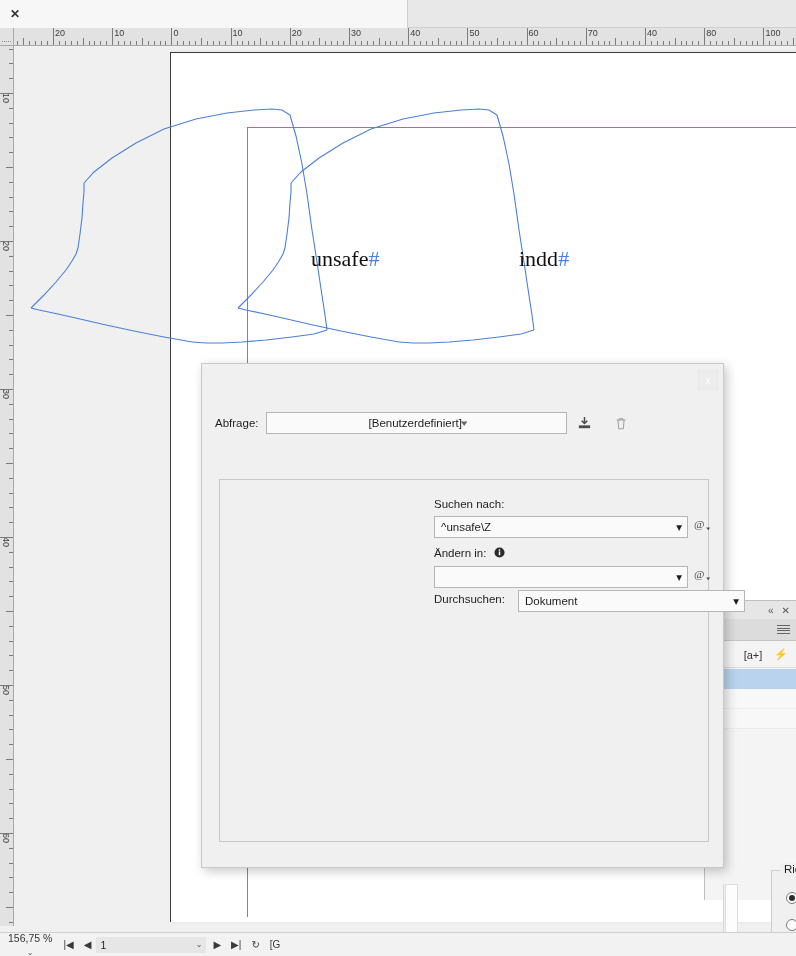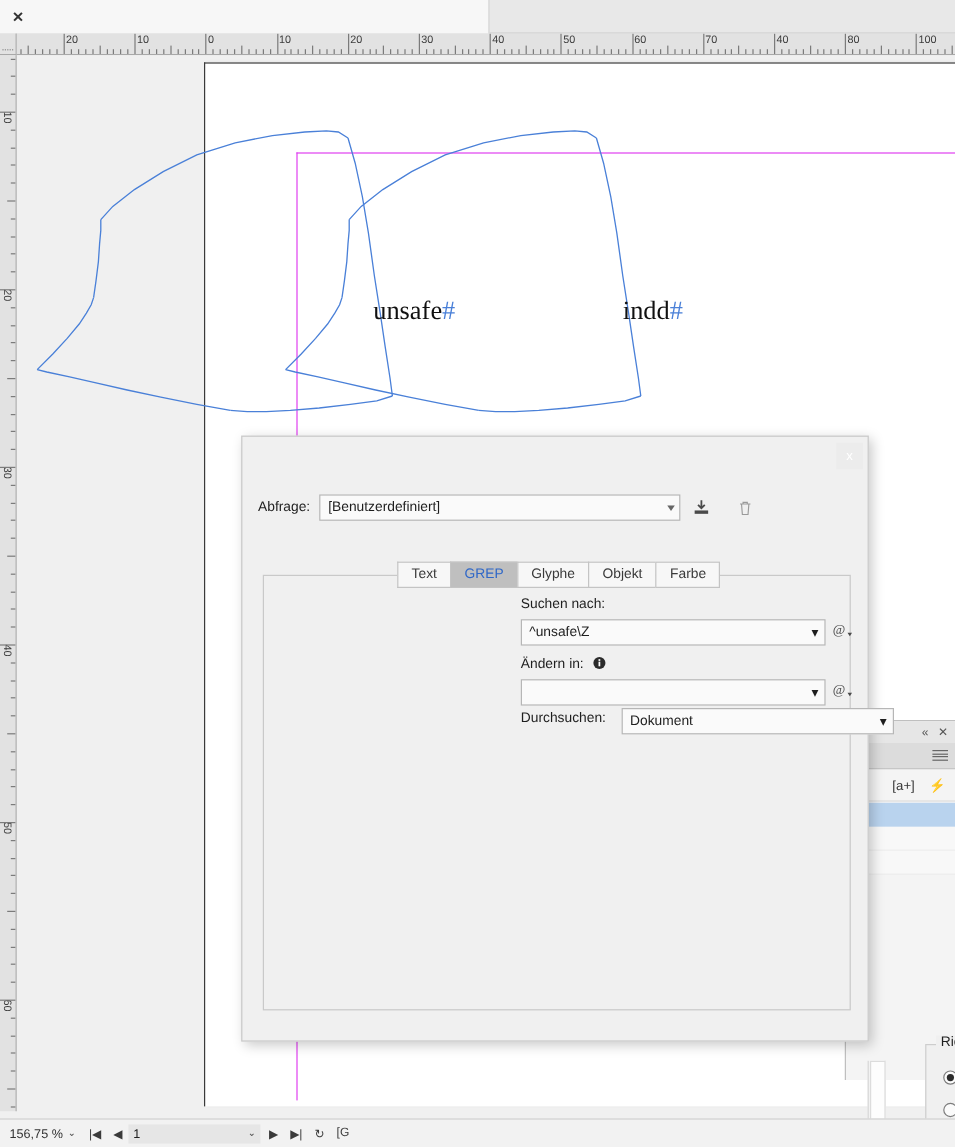--- a/index.html
+++ b/index.html
@@ -116,21 +116,21 @@
     background:#fdfdfd; border:1px solid #dcdcdc;
   }
   .vscroll .divline { position:absolute; left:2px; top:58px; width:11px; height:2px; background:#111; }
 
   
   .statusbar {
     position:absolute; left:0; bottom:0; width:796px; height:24px;
     background:#f2f2f2; border-top:1px solid #cfcfcf;
     display:flex; align-items:center; font-size:10.5px; color:#333;
   }
-  .statusbar .zoombox { display:flex; align-items:center; gap:4px; padding:0 6px 0 8px; }
+  .statusbar .zoombox { display:flex; align-items:center; gap:4px; padding:0 6px 0 8px;flex-direction:column; }
   .statusbar .navbtn { padding:0 5px; color:#3a3a3a; font-size:10px; }
   .statusbar .pagebox {
     width:110px; height:16px; background:#e6e6e6; border:none;
     display:flex; align-items:center; justify-content:space-between;
     padding:0 4px; margin-right:2px; font-size:10.5px; color:#222;
   }
   .chev { font-size:8px; color:#555; }
   .orange-nub {
     position:absolute; left:160px; bottom:0px; width:90px; height:3px; background:#e08020;
   }
@@ -497,44 +497,37 @@
   </div>
   <div class="orange-nub"></div>
 
   <div class="dialog">
     <div class="dlg-close">x</div>
 
     <div class="dlg-body">
 
       <div class="row-query">
         <span class="lbl">Abfrage:</span>
-        <div class="combo" style="width:301px;">
+        <div class="combo" style="width:301px;justify-content:center;">
           <span>[Benutzerdefiniert]</span>
           <span class="arr">▾</span>
         </div>
         <span class="icon-btn">
           <svg width="15" height="15" viewBox="0 0 16 16">
               <path d="M8 1 v6 M5 5 l3 3 l3 -3" stroke="#4a4a4a" stroke-width="1.6" fill="none"></path>
               <rect x="2" y="10" width="12" height="3" fill="#4a4a4a"></rect>
             </svg>
         </span>
         <span class="icon-btn" style="margin-left:11px;">
           <svg width="14" height="15" viewBox="0 0 16 16">
               <path d="M3 4 h10 M6 4 v-1.5 h4 V4 M4.5 4 l0.8 10 h5.4 l0.8 -10" stroke="#9a9a9a" stroke-width="1.1" fill="none"></path>
             </svg>
         </span>
       </div>
 
-      <div class="tabstrip" id="tabstrip">
-          <div class="tab">Text</div>
-          <div class="tab active">GREP</div>
-          <div class="tab">Glyphe</div>
-          <div class="tab">Objekt</div>
-          <div class="tab">Farbe</div>
-        </div>
 
       <div class="panelbox"></div>
 
       <span class="fld-label" style="left:232px; top:102px;">Suchen nach:</span>
       <div class="fld-combo" style="left:232px; top:120px; width:254px;">
         <span>^unsafe\Z</span>
         <span class="arr">▾</span>
       </div>
       <span class="atbtn" style="left:492px; top:121px;">
         <svg width="17" height="17" viewBox="0 0 18 18">

